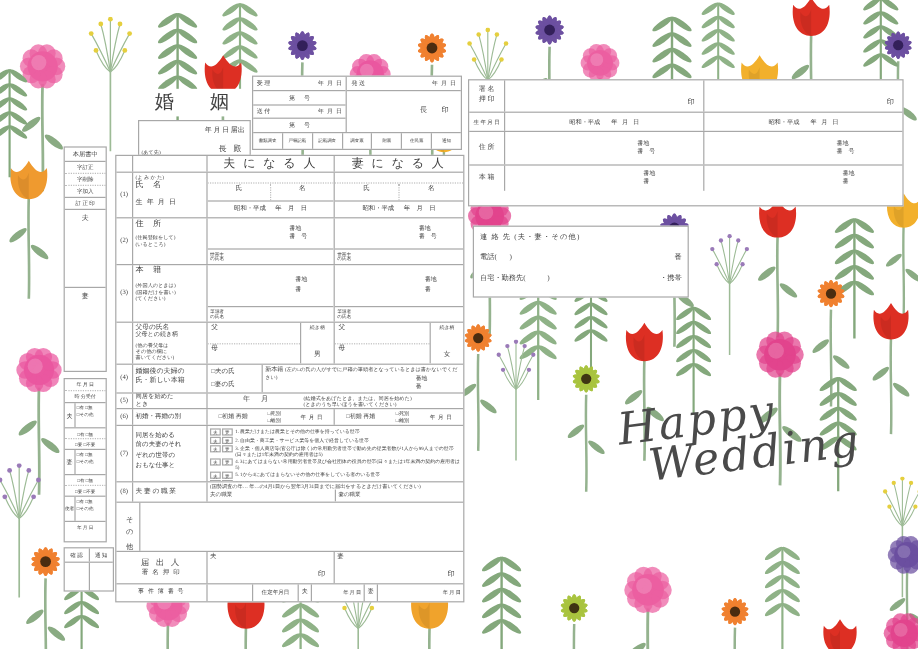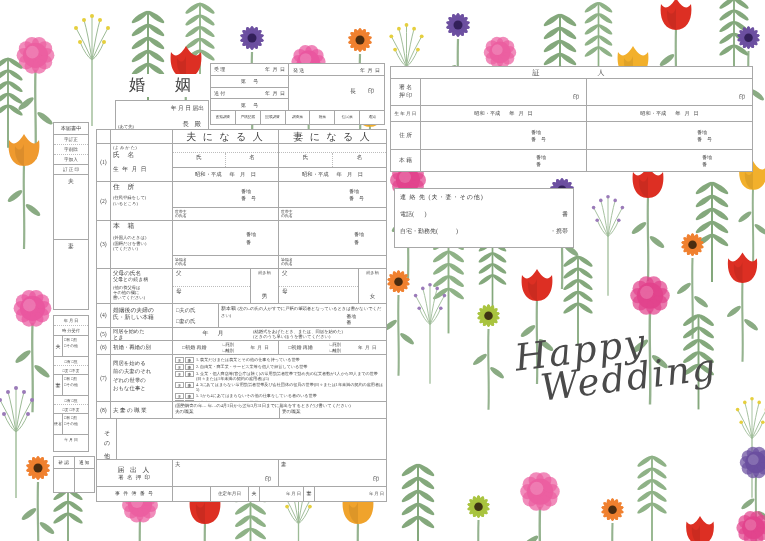--- a/index.html
+++ b/index.html
@@ -1266,21 +1266,20 @@
     <div style="width:38px;border-right:1px solid var(--line);box-sizing:border-box;flex:none;"></div>
     <div style="width:38px;border-right:1px solid var(--line);box-sizing:border-box;display:flex;align-items:center;justify-content:center;font-size:4.6px;flex:none;">住定年月日</div>
     <div style="width:11px;border-right:1px solid var(--line);box-sizing:border-box;display:flex;align-items:center;justify-content:center;flex:none;">夫</div>
     <div class="pre" style="width:44px;border-right:1px solid var(--line);box-sizing:border-box;display:flex;align-items:center;justify-content:flex-end;padding-right:2px;font-size:4.3px;flex:none;">年 月 日</div>
     <div style="width:11px;border-right:1px solid var(--line);box-sizing:border-box;display:flex;align-items:center;justify-content:center;flex:none;">妻</div>
     <div class="pre" style="flex:1;display:flex;align-items:center;justify-content:flex-end;padding-right:2px;font-size:4.3px;">年 月 日</div>
   </div>
 </div>
 
 <div class="bx" style="left:390px;top:66px;width:363px;height:106px;">
-  <div style="height:12px;border-bottom:1px solid var(--line);display:flex;align-items:center;justify-content:center;font-size:7px;letter-spacing:6px;box-sizing:border-box;">証　　　　人</div>
   <div class="w-row" style="height:27px;">
     <div class="w-lbl">
           <span>署  名</span>
           <span>押  印</span>
         </div>
     <div class="w-cell first">
           <span class="seal">印</span>
         </div>
     <div class="w-cell">
           <span class="seal">印</span>

